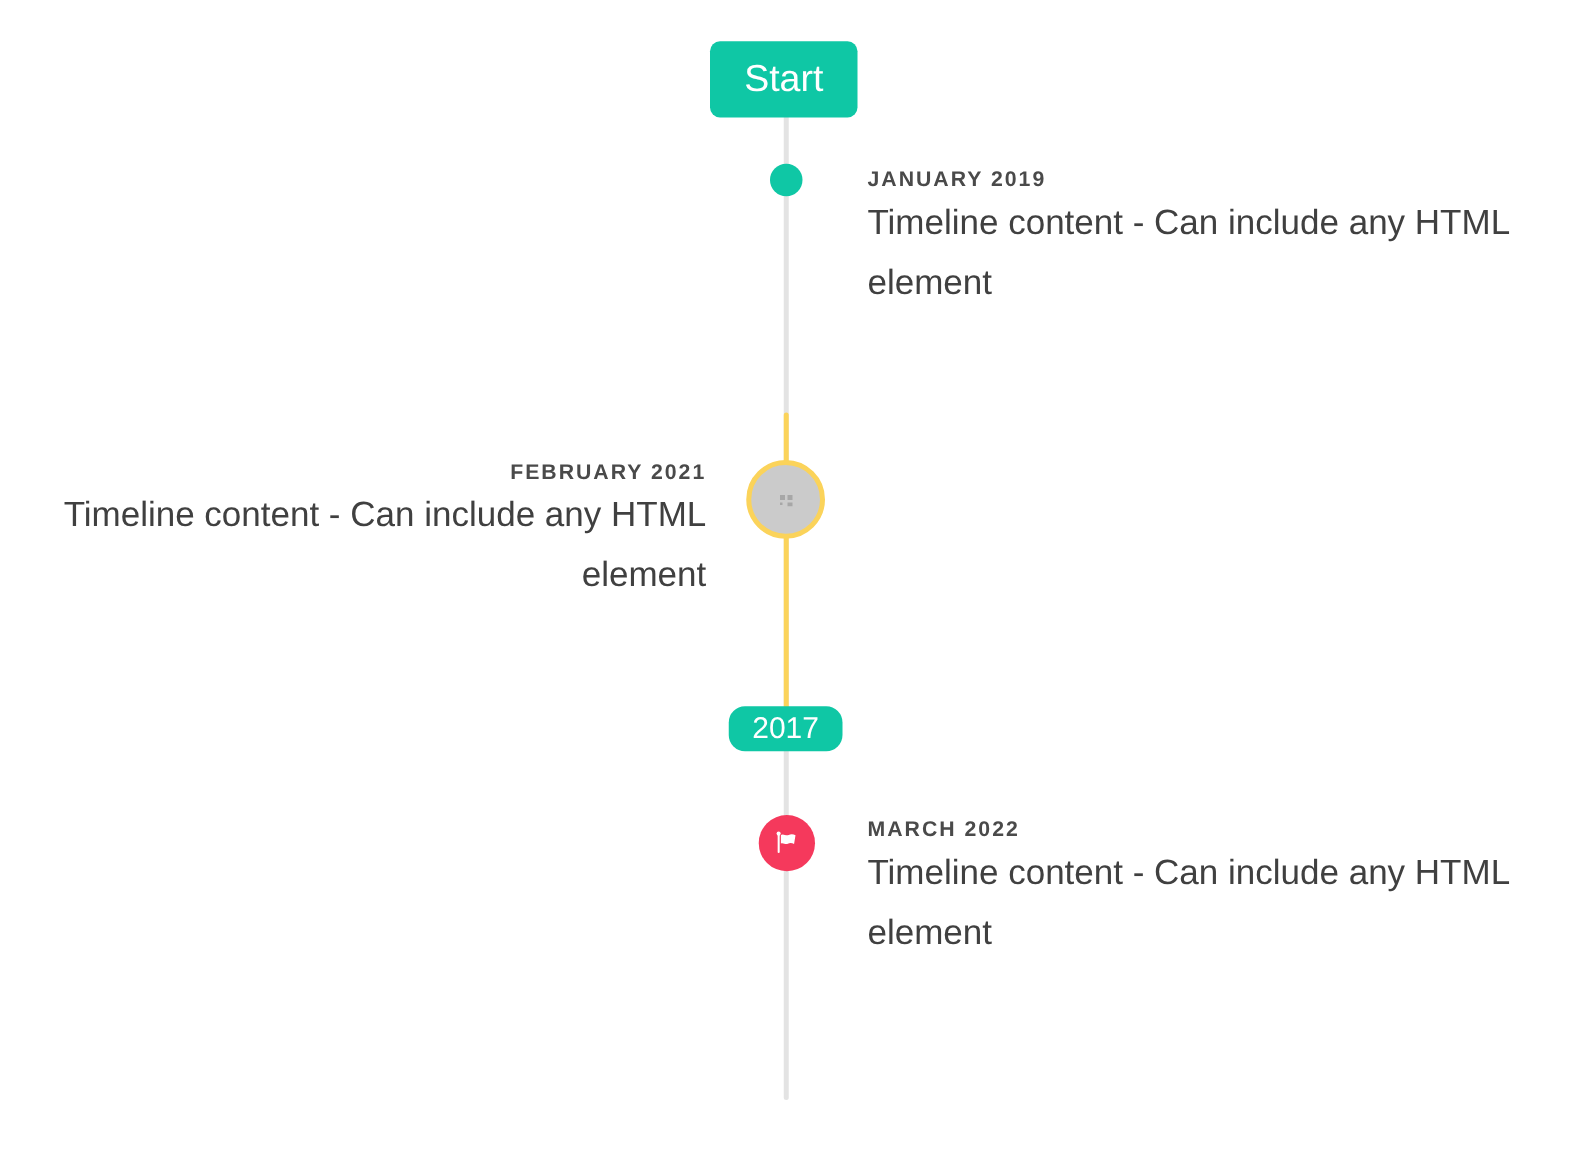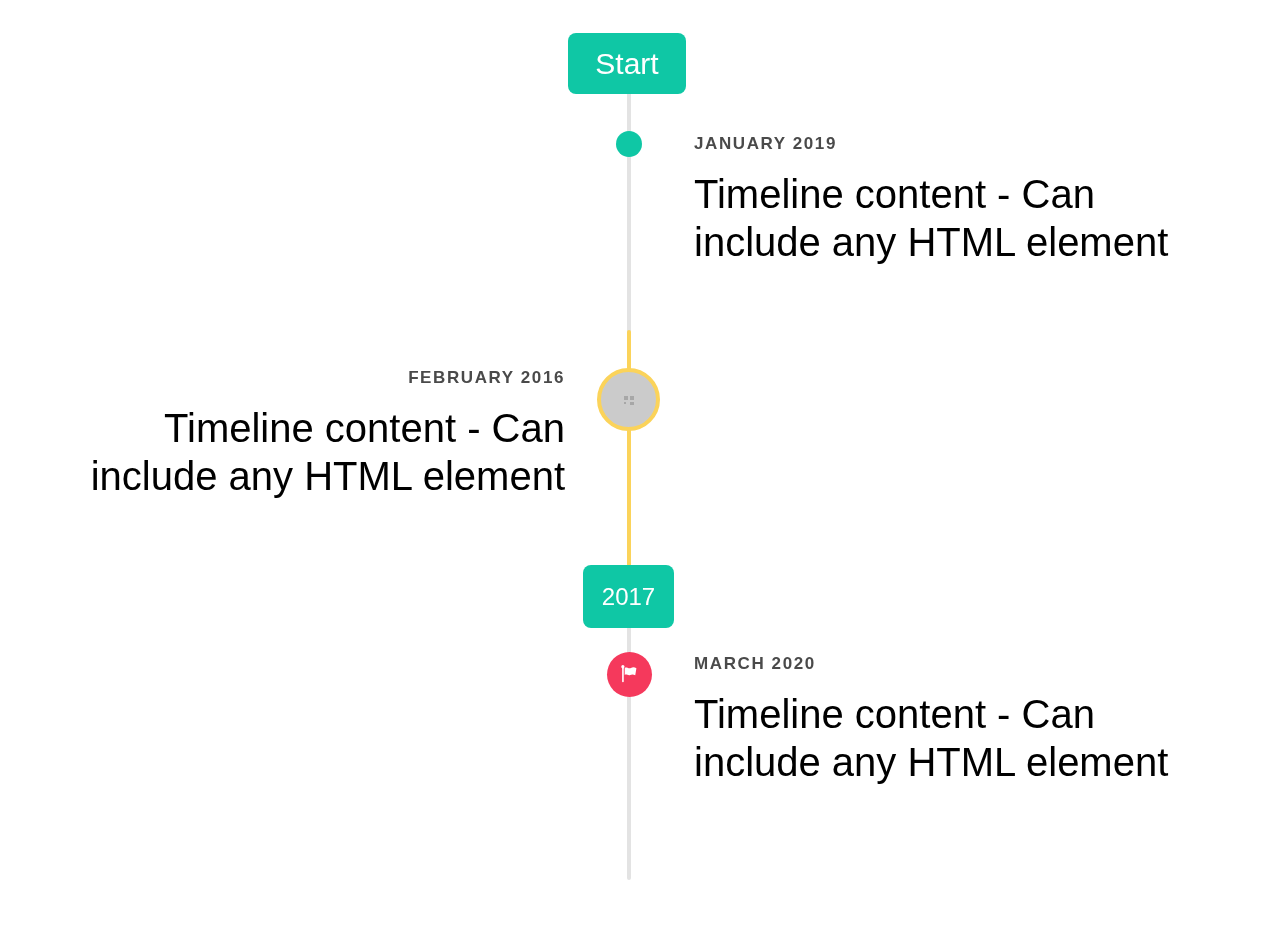--- a/index.html
+++ b/index.html
@@ -18,21 +18,21 @@
   
   .badge{
     position:absolute;
     background:#0fc7a5;
     color:#ffffff;
     border-radius:8px;
     display:flex;align-items:center;justify-content:center;
     text-align:right;
   }
   .badge-start{left:568px;top:33px;width:118px;height:61px;font-size:30px;}
-  .badge-year{left:583px;top:565px;width:91px;height:63px;font-size:24px;}
+  .badge-year{left:583px;top:565px;width:91px;height:36px;font-size:24px;border-radius:13px;}
   .badge-end{left:575px;top:849px;width:107px;height:61px;font-size:30px;}
 
   
   .dot{
     position:absolute;left:616px;top:131px;
     width:26px;height:26px;border-radius:50%;
     background:#0fc7a5;
   }
   .bullet{
     position:absolute;left:597px;top:368px;
@@ -54,22 +54,21 @@
   .entry-right{left:694px;text-align:left;}
   .entry-left{left:35px;text-align:right;}
   .entry-jan{top:134px;}
   .entry-feb{top:368px;}
   .entry-mar{top:654px;}
   .entry-title{
     font-size:17px;font-weight:700;letter-spacing:1.6px;
     color:#4a4a4a;line-height:20px;
   }
   .entry-content{
-    margin-top:16px;
-    font-size:40px;color:#000000;line-height:48px;
+    font-size:28px;color:#404040;line-height:48px;
   }
 </style>
 </head>
 <body>
 
 <div id="stage">
 
   <div class="line line-gray"></div>
   <div class="line line-yellow"></div>
 
@@ -89,37 +88,37 @@
           <rect x="3" y="3" width="4" height="4"></rect>
           <rect x="9" y="3" width="4" height="4"></rect>
           <rect x="3" y="9" width="2" height="2"></rect>
           <rect x="9" y="9" width="4" height="3"></rect>
         </g>
       </svg>
     </span>
   </div>
 
   <div class="entry entry-left entry-feb">
-    <div class="entry-title">FEBRUARY 2016</div>
+    <div class="entry-title">FEBRUARY 2021</div>
     <div class="entry-content">Timeline content - Can include any HTML element</div>
   </div>
 
   <div class="badge badge-year">2017</div>
 
   <div class="flag-marker">
     <span style="line-height:0;">
       <svg viewBox="0 0 24 24" width="23" height="23">
         <g fill="#ffffff">
           <circle cx="5.1" cy="3.9" r="1.7"></circle>
           <rect x="4.3" y="4.6" width="1.7" height="15.6" rx="0.85"></rect>
           <path d="M7 5.2 C9.2 3.7 11.3 6.4 13.5 5.2 C15.3 4.2 17.5 4.4 19.2 5.4 L18 12.7 C16.3 11.8 14.4 11.6 12.8 12.5 C10.8 13.6 8.7 11.2 7 12.4 Z"></path>
         </g>
       </svg>
     </span>
   </div>
 
   <div class="entry entry-right entry-mar">
-    <div class="entry-title">MARCH 2020</div>
+    <div class="entry-title">MARCH 2022</div>
     <div class="entry-content">Timeline content - Can include any HTML element</div>
   </div>
 
 
 </div>
 
 </body></html>

